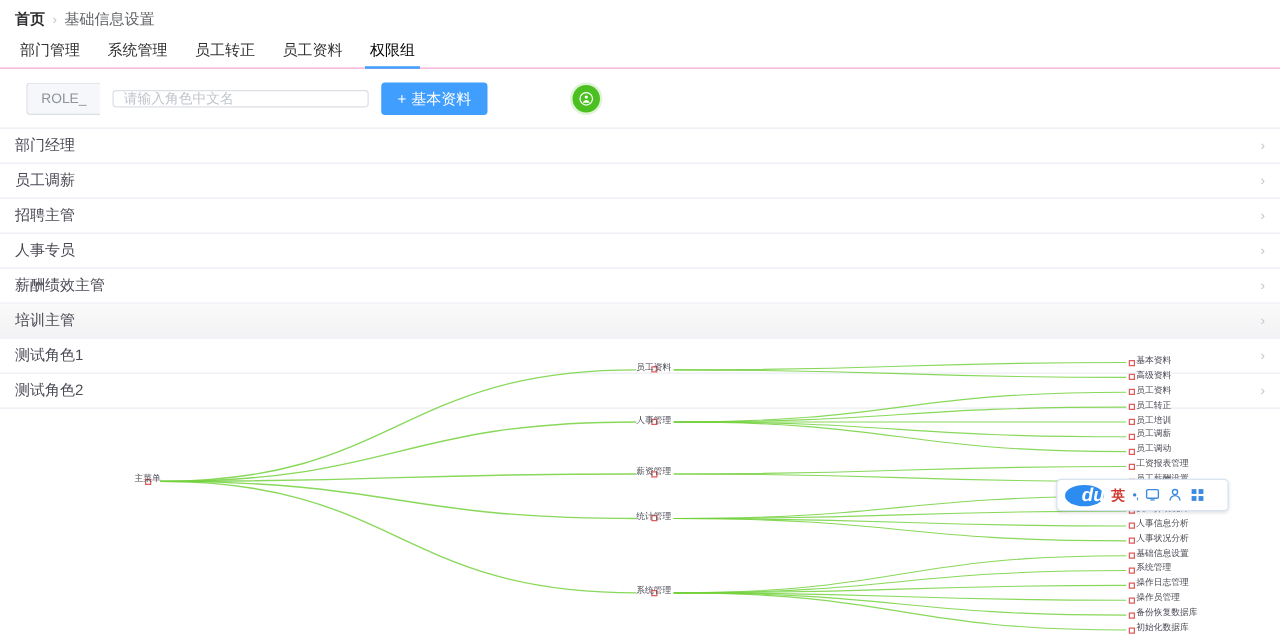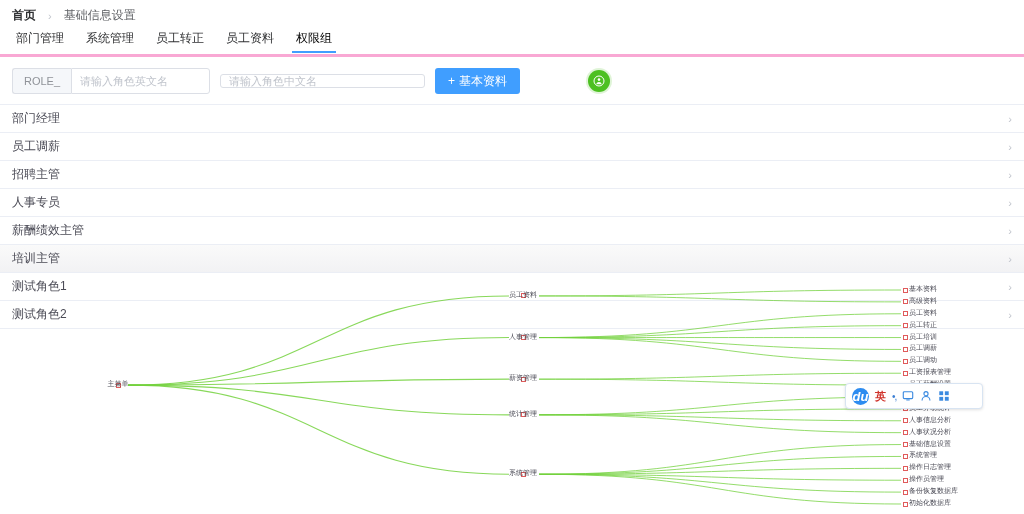--- a/index.html
+++ b/index.html
@@ -3,44 +3,45 @@
 <meta charset="utf-8">
 <style>
   html,body{margin:0;padding:0;}
   body{
     width:1024px;height:514px;overflow:hidden;background:#ffffff;
     font-family:"Liberation Sans","DejaVu Sans",sans-serif;
     font-size:12px;color:#303133;position:relative;
   }
   
   .breadcrumb{
-    display:flex;align-items:center;gap:12px;
+    display:flex;align-items:center;gap:6px;
     padding:7px 12px 6px 12px;font-size:12px;
   }
   .bc-home{color:#303133;font-weight:bold;}
   .bc-sep{color:#c0c4cc;font-size:11px;}
   .bc-cur{color:#606266;}
   
   .tabs{
-    display:flex;align-items:flex-start;height:24px;
-    border-bottom:3px solid #f9a8d4;padding-left:12px;gap:0;
+    display:flex;align-items:flex-end;height:24px;
+    border-bottom:1px solid #f9a8d4;padding-left:12px;gap:0;
   }
   .tab{
     font-size:12px;color:#303133;padding:0 18px 5px 4px;
     position:relative;cursor:pointer;white-space:nowrap;
   }
   .tab.active{color:#000000;}
   .tab.active:after{
     content:"";position:absolute;left:0;right:14px;bottom:-1px;
     height:2px;background:#409eff;
   }
   
   .toolbar{
     display:flex;align-items:center;gap:10px;
     padding:11px 12px 10px 12px;
+    margin-left:9px;
   }
   .input-group{display:flex;align-items:stretch;height:26px;}
   .addon{
     display:flex;align-items:center;justify-content:center;
     background:#f5f7fa;border:1px solid #dcdfe6;border-right:none;
     border-radius:3px 0 0 3px;padding:0 11px;color:#909399;font-size:11px;
     white-space:nowrap;
   }
   .txt-input{
     border:1px solid #dcdfe6;border-radius:0 3px 3px 0;
@@ -87,22 +88,22 @@
   }
   
   .ime{
     position:absolute;left:845px;top:383px;width:124px;height:24px;
     background:#fff;border:1px solid #d8e4f2;border-radius:4px;
     display:flex;align-items:center;gap:6px;padding:0 6px;
     box-shadow:0 1px 3px rgba(0,0,0,.12);
   }
   .ime-logo{
     width:17px;height:17px;border-radius:50%;background:#2d8cf0;
-    color:#fff;font-size:13px;display:flex;align-items:center;
-    justify-content:center;font-style:italic;font-weight:bold;
+    color:#fff;font-size:15px;display:flex;align-items:center;
+    justify-content:center;font-style:italic;font-weight:bold;padding-left:14px;
   }
   .ime-en{color:#d0342c;font-size:11px;font-weight:bold;}
   .ime-pct{color:#3b7fd4;font-size:10px;letter-spacing:-1px;}
   .ime-ic{color:#3b8ae0;display:flex;align-items:center;}
 </style>
 </head>
 <body>
 
 <div class="breadcrumb">
   <span class="bc-home">首页</span>
@@ -114,21 +115,20 @@
   <div class="tab">部门管理</div>
   <div class="tab">系统管理</div>
   <div class="tab">员工转正</div>
   <div class="tab">员工资料</div>
   <div class="tab active">权限组</div>
 </div>
 
 <div class="toolbar">
   <div class="input-group">
     <span class="addon">ROLE_</span>
-    <input class="txt-input" type="text" placeholder="请输入角色英文名" style="">
   </div>
   <input class="txt-input solo" type="text" placeholder="请输入角色中文名" style="">
   <button class="btn-primary">
     <span class="plus">+</span>
     <span>基本资料</span>
   </button>
   <div class="green-badge">
     <svg width="12" height="12" viewBox="0 0 12 12">
       <circle cx="6" cy="6" r="5" fill="none" stroke="#ffffff" stroke-width="1"></circle>
       <circle cx="6" cy="4.6" r="1.3" fill="#ffffff"></circle>

